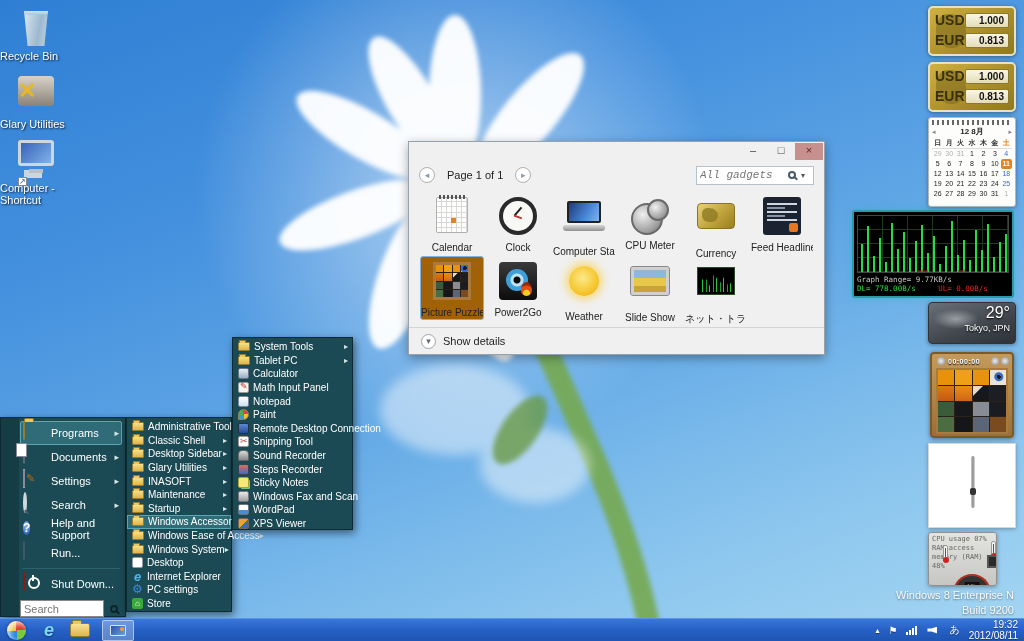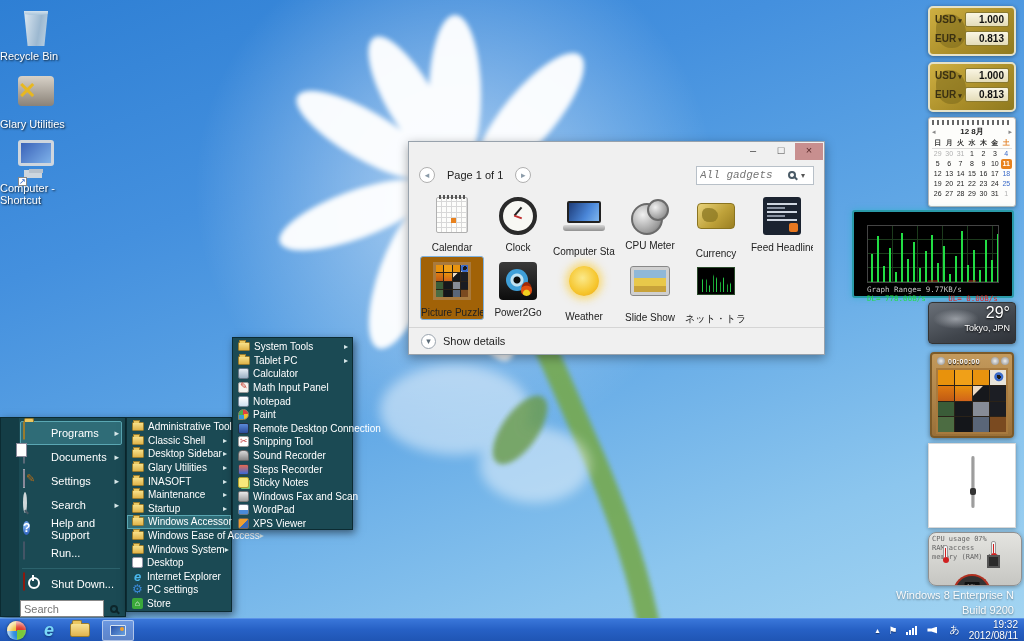--- a/index.html
+++ b/index.html
@@ -103,39 +103,39 @@
   .gdetails span.txt { font-size:11px; color:#222; margin-left:7px; }
 
   
   .gadget { position:absolute; z-index:3; }
   .cur-gadget { left:928px; width:88px; height:50px; border-radius:5px; border:2px solid #e6e2c8;
                 background:linear-gradient(145deg,#cfb042,#a88c28 60%,#8f7a1f); box-shadow:0 1px 4px rgba(0,0,0,.4);
                 padding:4px 5px; position:absolute; }
   .cur-gadget::before { content:""; position:absolute; left:6px; top:6px; width:30px; height:34px;
                 background:#7c6a1c; border-radius:45% 60% 50% 55%; opacity:.55; }
   .cur-row { display:flex; align-items:center; margin-bottom:4px; position:relative; }
-  .cur-code { font-size:10px; font-weight:bold; color:#3a3012; width:30px; }
+  .cur-code { font-size:14px; font-weight:bold; color:#3a3012; width:30px; }
   .cur-code::after { content:"▾"; font-size:7px; margin-left:2px; color:#3a3012; }
   .cur-val { flex:1; background:linear-gradient(#faf6e4,#e4dcb8); border:1px solid #8a7a30; border-radius:2px;
              font-size:10px; font-weight:bold; color:#111; text-align:right; padding:1px 4px; }
   .cal-gadget { left:928px; top:117px; width:88px; height:90px; background:#fdfdfb; border:1px solid #b8b8b8;
                 border-radius:3px; box-shadow:0 1px 4px rgba(0,0,0,.35); padding:2px 3px; }
   .cal-spiral { height:5px; background-image:repeating-linear-gradient(90deg,#666 0 2px,#0000 2px 5px); margin-bottom:1px; }
   .cal-head { display:flex; align-items:center; font-size:8px; color:#222; margin-bottom:1px; }
   .cal-head .hlbl { flex:1; text-align:center; font-weight:bold; }
   .cal-head .arr { color:#888; font-size:7px; cursor:pointer; }
   .cal-grid { display:grid; grid-template-columns:repeat(7,1fr); }
   .ch { font-size:7px; font-weight:bold; color:#333; text-align:center; border-bottom:1px solid #ddd; }
   .ch.sat { color:#e07818; }
   .cd { font-size:7px; color:#222; text-align:center; line-height:10px; }
   .cd.satd { color:#3a6ac8; }
   .cd.dim { color:#b0b0b0; }
   .cd.today { background:#e8821e; color:#fff; border-radius:2px; font-weight:bold; }
   .net-gadget { left:852px; top:210px; width:162px; height:88px; background:#000; border:2px solid #2a9aa8;
-                border-radius:3px; box-shadow:0 0 6px rgba(40,180,200,.6); padding:13px; }
+                border-radius:3px; box-shadow:0 0 6px rgba(40,180,200,.6); padding:3px; }
   .net-graph { height:58px; border:1px solid #444; position:relative; overflow:hidden;
                background-image:repeating-linear-gradient(90deg,#0000 0 24px,#1c3a1c 24px 25px),
                                 repeating-linear-gradient(#0000 0 13px,#1c3a1c 13px 14px); }
   .net-text { font-family:"DejaVu Sans Mono",monospace; font-size:7.5px; line-height:9px; padding-top:2px; }
   .net-text .l1 { color:#c8c8c8; }
   .net-text .dl { color:#22dd44; }
   .net-text .ul { color:#ee2222; margin-left:18px; }
   .weather-gadget { left:928px; top:302px; width:88px; height:42px; border-radius:4px; border:1px solid #333;
                 background:linear-gradient(160deg,#6a7078,#40454c 60%,#2e3238); box-shadow:0 1px 4px rgba(0,0,0,.4);
                 color:#fff; overflow:hidden; }
@@ -147,22 +147,22 @@
                 border:2px solid #7c5a28; border-radius:4px; box-shadow:0 1px 5px rgba(0,0,0,.45); padding:1px 3px; }
   .pz-top { display:flex; align-items:center; height:12px; color:#fff; font-size:7px; }
   .pz-btn { width:8px; height:8px; border-radius:50%; background:radial-gradient(#eee,#888); margin-left:2px; cursor:pointer; }
   .pz-timer { margin-left:3px; font-weight:bold; text-shadow:0 1px 1px #000; letter-spacing:.5px; }
   .pz-top .spacer { flex:1; }
   .puzzle-gadget .puzzle-grid { width:72px; height:66px; margin:1px auto 0; border-width:2px; }
   .white-gadget { left:928px; top:443px; width:88px; height:85px; background:#fff; border:1px solid #d8d8d8;
                 box-shadow:0 1px 4px rgba(0,0,0,.3); }
   .pen { position:absolute; left:42px; top:12px; width:4px; height:52px; background:linear-gradient(90deg,#cfcfcf,#8a8a8a,#e0e0e0); border-radius:2px; }
   .pen::after { content:""; position:absolute; left:-1px; top:32px; width:6px; height:7px; background:#333; border-radius:2px; }
-  .cpu-gadget { left:928px; top:532px; width:94px; height:54px; background:linear-gradient(#e4e4e0,#c6c6c2);
-                border:1px solid #909090; border-radius:8px; box-shadow:0 1px 4px rgba(0,0,0,.35); overflow:hidden;
+  .cpu-gadget { left:928px; top:532px; width:69px; height:54px; background:linear-gradient(#e4e4e0,#c6c6c2);
+                border:1px solid #909090; border-radius:3px; box-shadow:0 1px 4px rgba(0,0,0,.35); overflow:hidden;
                 font-family:"DejaVu Sans Mono",monospace; font-size:7px; color:#666; line-height:9px; padding:2px 3px; }
   .thermo { position:absolute; width:5px; height:16px; background:#f4f4f4; border:1px solid #999; border-radius:2px; }
   .thermo::before { content:""; position:absolute; left:1px; top:2px; width:1px; height:9px; background:#d02020; }
   .thermo::after { content:""; position:absolute; left:-1px; bottom:-3px; width:6px; height:6px; background:#d02020; border-radius:50%; }
   .chip { position:absolute; width:13px; height:13px; background:#2a2a2a; border:2px solid #555; }
   .cpu-gauge { position:absolute; left:24px; bottom:-8px; width:38px; height:19px; border-radius:19px 19px 0 0;
                background:radial-gradient(circle at 50% 100%,#777 0 6px,#333 7px); border:2px solid #b03020; border-bottom:none; }
   .cpu-gauge-val { position:absolute; left:50%; transform:translateX(-50%); top:6px; background:#111; color:#fff;
                font-size:6px; padding:0 2px; border-radius:1px; }
 

